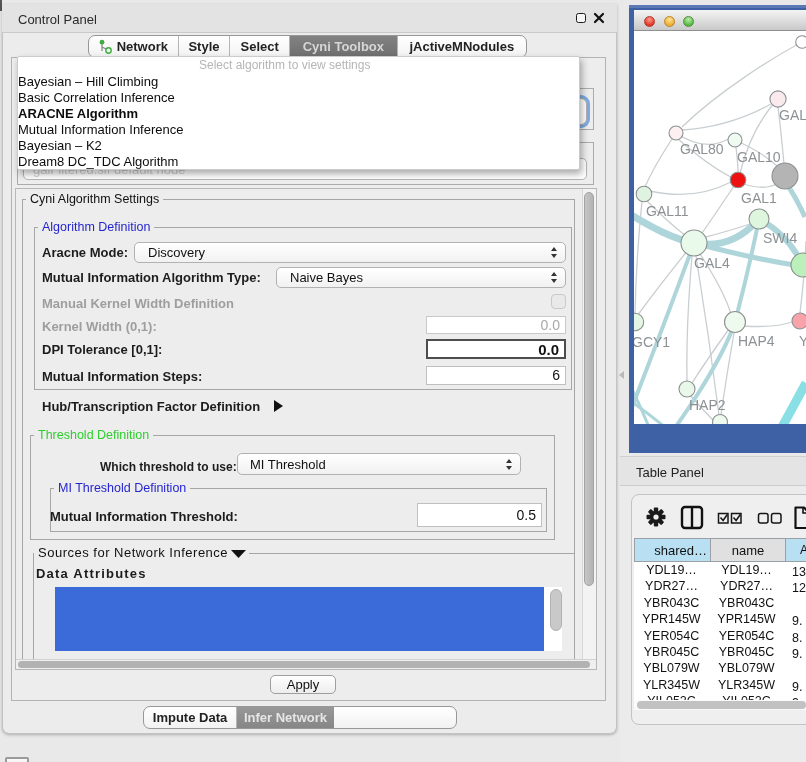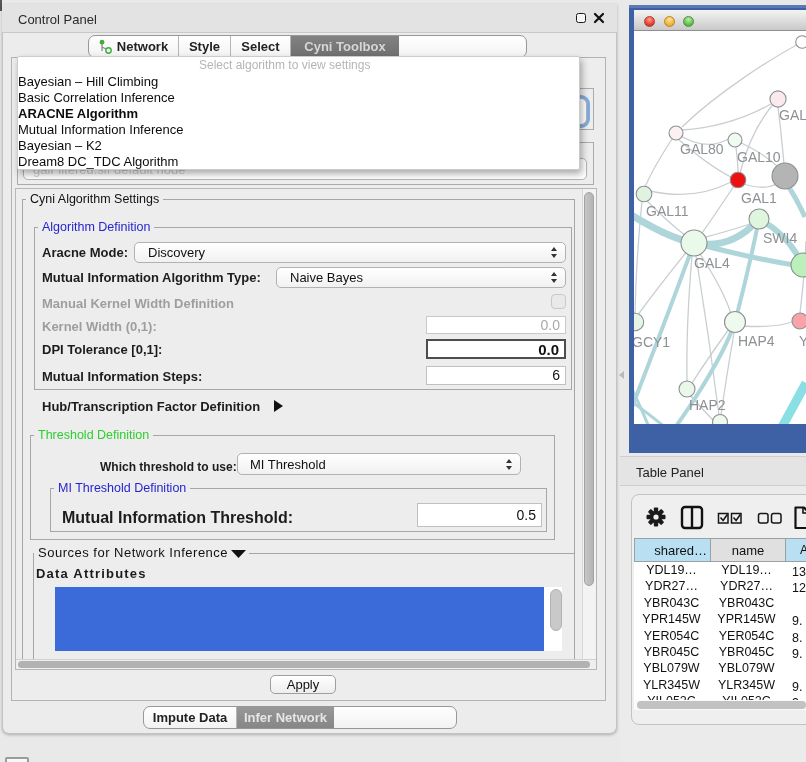--- a/index.html
+++ b/index.html
@@ -94,21 +94,21 @@
 <div class="combo" style="left:237px;top:453px;width:284px;height:22px;">
   <span style="position:absolute;left:12px;top:3px;">MI Threshold</span>
   <span class="ar">
       <svg width="8" height="13" viewBox="0 0 8 13">
         <path d="M4 1 L7 5 L1 5 Z M4 12 L7 8 L1 8 Z" fill="#333"></path>
       </svg>
     </span>
 </div>
 <div class="gbox" style="left:50px;top:488px;width:497px;height:44px;"></div>
 <div class="gtitle" style="left:54px;top:481px;color:#2525cf;">MI Threshold Definition</div>
-<div class="ab b13" style="left:62px;top:509px;font-size:16px;">Mutual Information Threshold:</div>
+<div class="ab b13" style="left:50px;top:509px;font-size:13px;">Mutual Information Threshold:</div>
 <div class="field" style="left:417px;top:503px;width:125px;height:24px;font-size:14px;line-height:22px;">0.5</div>
 
 <div class="gbox" style="left:33px;top:553px;width:542px;height:106px;border-bottom:none;"></div>
 <div class="gtitle" style="left:34px;top:546px;color:#111;font-size:13px;letter-spacing:0.5px;">Sources for Network Inference&nbsp;&nbsp;&nbsp;&nbsp;</div>
 <svg class="ab" style="left:230px;top:549px;" width="17" height="10" viewBox="0 0 17 10">
     <path d="M1 1 L16 1 L8.5 9 Z" fill="#111"></path>
   </svg>
 <div class="ab b13" style="left:36px;top:566px;letter-spacing:1.2px;">Data Attributes</div>
 
 <div class="ab" style="left:55px;top:587px;width:507px;height:64px;background:#fff;overflow:hidden;">
@@ -131,20 +131,21 @@
 
 <div class="tabstrip" style="left:88px;top:35px;width:439px;">
   <div class="tab" style="width:90px;"><svg width="13" height="15" viewBox="0 0 13 15" style="margin-right:5px;">
     <path d="M3 4 L3 12 M3 8 L9 11" stroke="#8a8a8a" stroke-width="1.3" fill="none"></path>
     <circle cx="3" cy="3.2" r="2.4" fill="#3fae3f"></circle>
     <circle cx="9.5" cy="11.5" r="2.7" fill="#eaf7ea" stroke="#3fae3f" stroke-width="1.4"></circle>
   </svg>Network</div>
   <div class="tab" style="width:52px;text-align:center;">Style</div>
   <div class="tab" style="width:60px;">Select</div>
   <div class="tab tabsel" style="width:108px;">Cyni Toolbox</div>
+  <div class="tab" style="width:129px;">jActiveMNodules</div>
 </div>
 
 <div class="ab" style="left:17px;top:56px;width:563px;height:114px;background:#fff;
   border:1px solid #cccccc;box-sizing:border-box;border-radius:2px;box-shadow:2px 4px 7px rgba(0,0,0,0.33);"></div>
 <div class="ab" style="left:199px;top:58px;font-size:12px;color:#b5b5b5;">Select algorithm to view settings</div>
 <div class="ab" style="left:18px;top:74px;font-size:13px;color:#0c0c0c;line-height:16px;white-space:nowrap;">
 Bayesian – Hill Climbing<br>
 Basic Correlation Inference<br>
 <b>ARACNE Algorithm</b><br>
 Mutual Information Inference<br>

